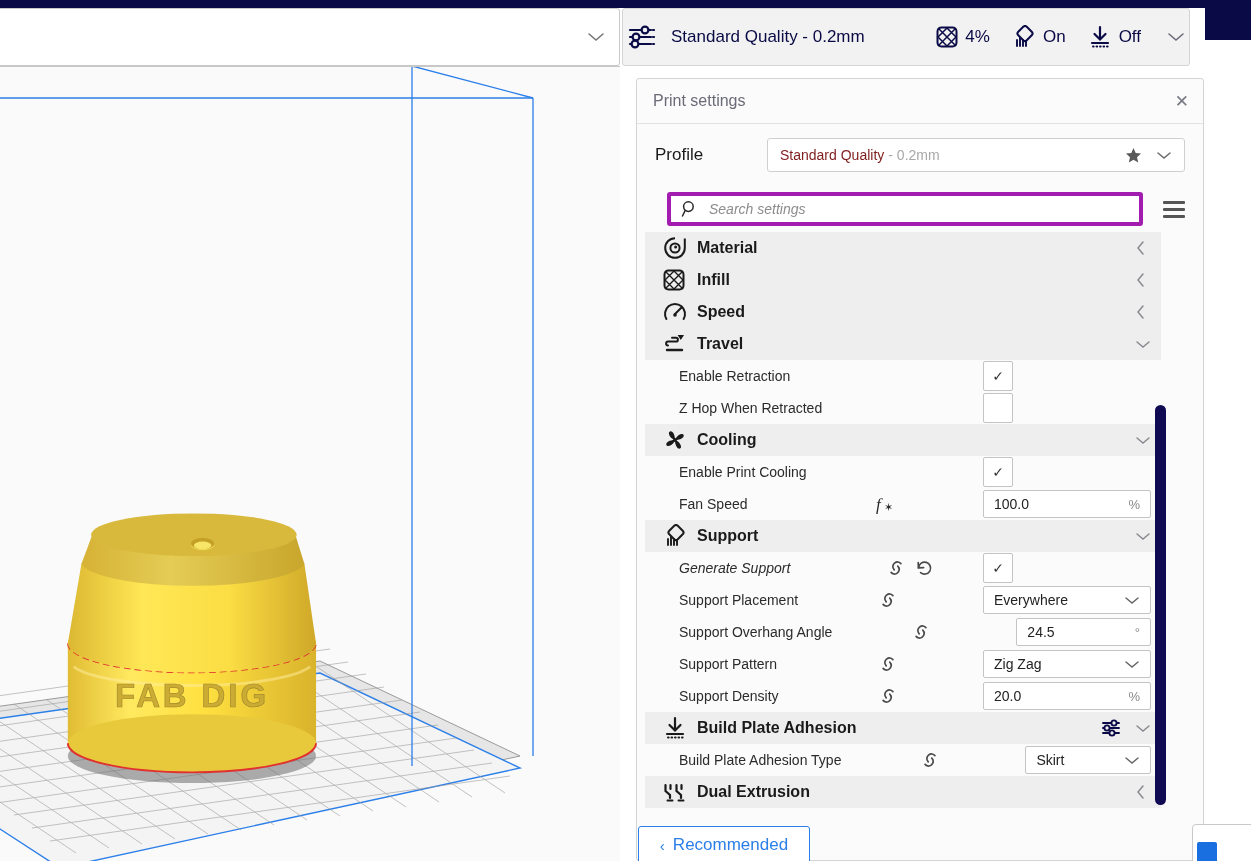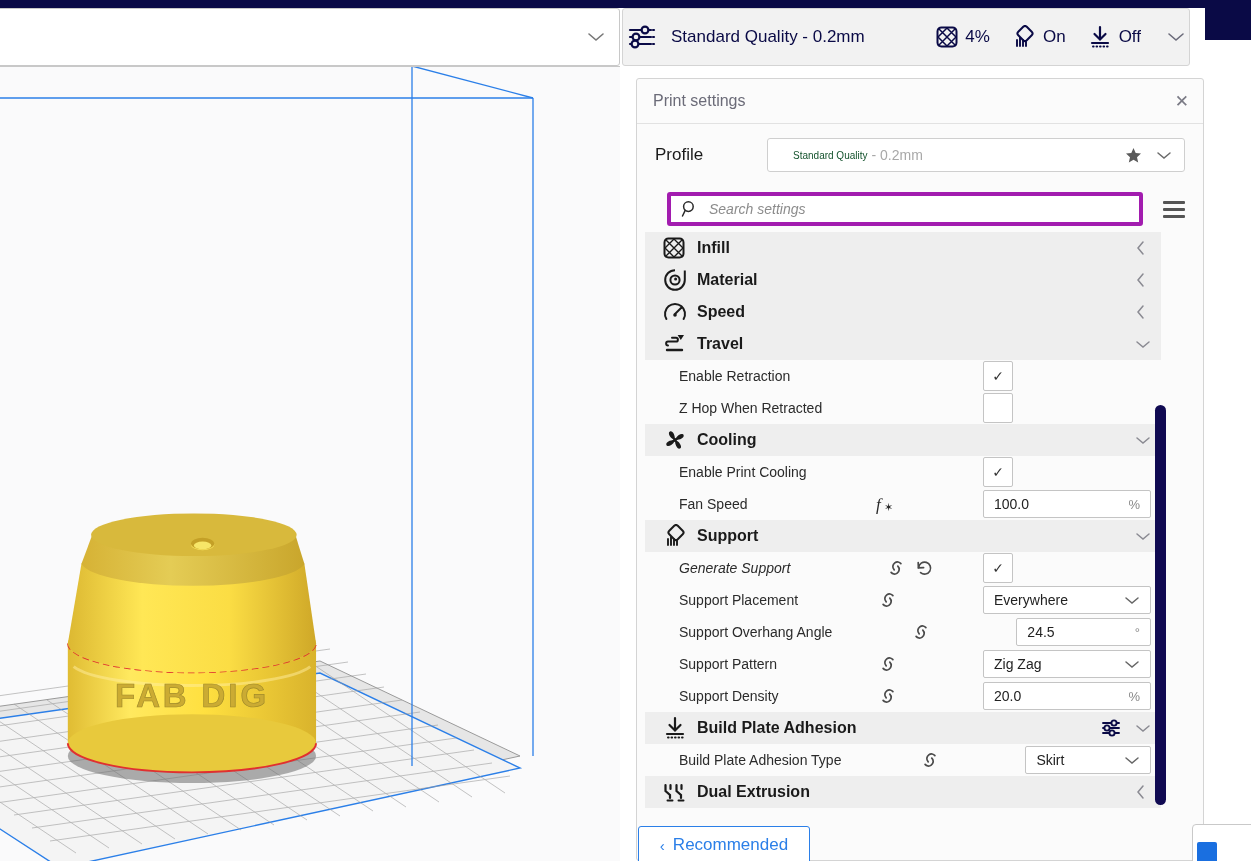--- a/index.html
+++ b/index.html
@@ -81,21 +81,21 @@
 
   
   .profile-row {
     display: flex; align-items: center; height: 62px; padding: 0 18px;
   }
   .profile-label { font-size: 17px; color: #1a1a1a; width: 112px; }
   .profile-select {
     flex: 1; height: 34px; background: #ffffff; border: 1px solid #cfcfcf;
     border-radius: 3px; display: flex; align-items: center; padding: 0 12px;
   }
-  .profile-select .pname { font-size: 10px; color: #14532d; margin-left: 13px; }
+  .profile-select .pname { font-size: 14px; color: #7f1d1d; }
   .profile-select .psub  { font-size: 14px; color: #a8a8a8; margin-left: 4px; }
   .profile-select .grow { flex: 1; }
   .star-icon { color: #5a5a5a; font-size: 15px; margin-right: 14px; }
 
   
   .search-row {
     display: flex; align-items: center; padding: 0 18px 0 30px; height: 46px;
   }
   .search-box {
     flex: 1; height: 34px; background: #ffffff; border: 4px solid #a21caf;
@@ -404,43 +404,43 @@
       <span></span>
           <span></span>
           <span></span>
     </div>
   </div>
 
   <div class="settings-list" id="settings-list">
         <div class="cat-row">
           <span class="cat-icon">
             <span>
-              <svg class="icon-svg" width="22" height="22" viewBox="0 0 22 22">
-                <rect x="1.5" y="1.5" width="19" height="19" rx="4" fill="none" stroke="#1a1a1a" stroke-width="2"></rect>
-                <path d="M2 2 L20 20 M20 2 L2 20 M11 2 L2 11 M20 11 L11 20 M11 2 L20 11 M2 11 L11 20" stroke="#1a1a1a" stroke-width="1.4" fill="none"></path>
-              </svg>
-            </span>
-          </span>
-          <span class="cat-label">Infill</span>
+              <svg class="icon-svg" width="24" height="24" viewBox="0 0 24 24">
+                <path d="M12 2.2 A9.8 9.8 0 1 0 21.8 12 L21.8 2.6" fill="none" stroke="#1a1a1a" stroke-width="2"></path>
+                <circle cx="12" cy="12" r="4.6" fill="none" stroke="#1a1a1a" stroke-width="2"></circle>
+                <circle cx="12.6" cy="11" r="1.5" fill="#1a1a1a"></circle>
+              </svg>
+            </span>
+          </span>
+          <span class="cat-label">Material</span>
           <span class="cat-grow"></span>
           <span class="cat-chev"><span><svg class="icon-svg" width="11" height="16" viewBox="0 0 11 16">
                 <path d="M8 2 L3 8 L8 14" fill="none" stroke="#8a8a92" stroke-width="1.5" stroke-linecap="round"></path>
               </svg></span></span>
         </div>
         <div class="cat-row">
           <span class="cat-icon">
             <span>
-              <svg class="icon-svg" width="24" height="24" viewBox="0 0 24 24">
-                <path d="M12 2.2 A9.8 9.8 0 1 0 21.8 12 L21.8 2.6" fill="none" stroke="#1a1a1a" stroke-width="2"></path>
-                <circle cx="12" cy="12" r="4.6" fill="none" stroke="#1a1a1a" stroke-width="2"></circle>
-                <circle cx="12.6" cy="11" r="1.5" fill="#1a1a1a"></circle>
-              </svg>
-            </span>
-          </span>
-          <span class="cat-label">Material</span>
+              <svg class="icon-svg" width="22" height="22" viewBox="0 0 22 22">
+                <rect x="1.5" y="1.5" width="19" height="19" rx="4" fill="none" stroke="#1a1a1a" stroke-width="2"></rect>
+                <path d="M2 2 L20 20 M20 2 L2 20 M11 2 L2 11 M20 11 L11 20 M11 2 L20 11 M2 11 L11 20" stroke="#1a1a1a" stroke-width="1.4" fill="none"></path>
+              </svg>
+            </span>
+          </span>
+          <span class="cat-label">Infill</span>
           <span class="cat-grow"></span>
           <span class="cat-chev"><span><svg class="icon-svg" width="11" height="16" viewBox="0 0 11 16">
                 <path d="M8 2 L3 8 L8 14" fill="none" stroke="#8a8a92" stroke-width="1.5" stroke-linecap="round"></path>
               </svg></span></span>
         </div>
         <div class="cat-row">
           <span class="cat-icon">
             <span>
               <svg class="icon-svg" width="24" height="24" viewBox="0 0 24 24">
                 <path d="M3.4 19 A10 10 0 1 1 20.6 19" fill="none" stroke="#1a1a1a" stroke-width="2" stroke-linecap="round"></path>

